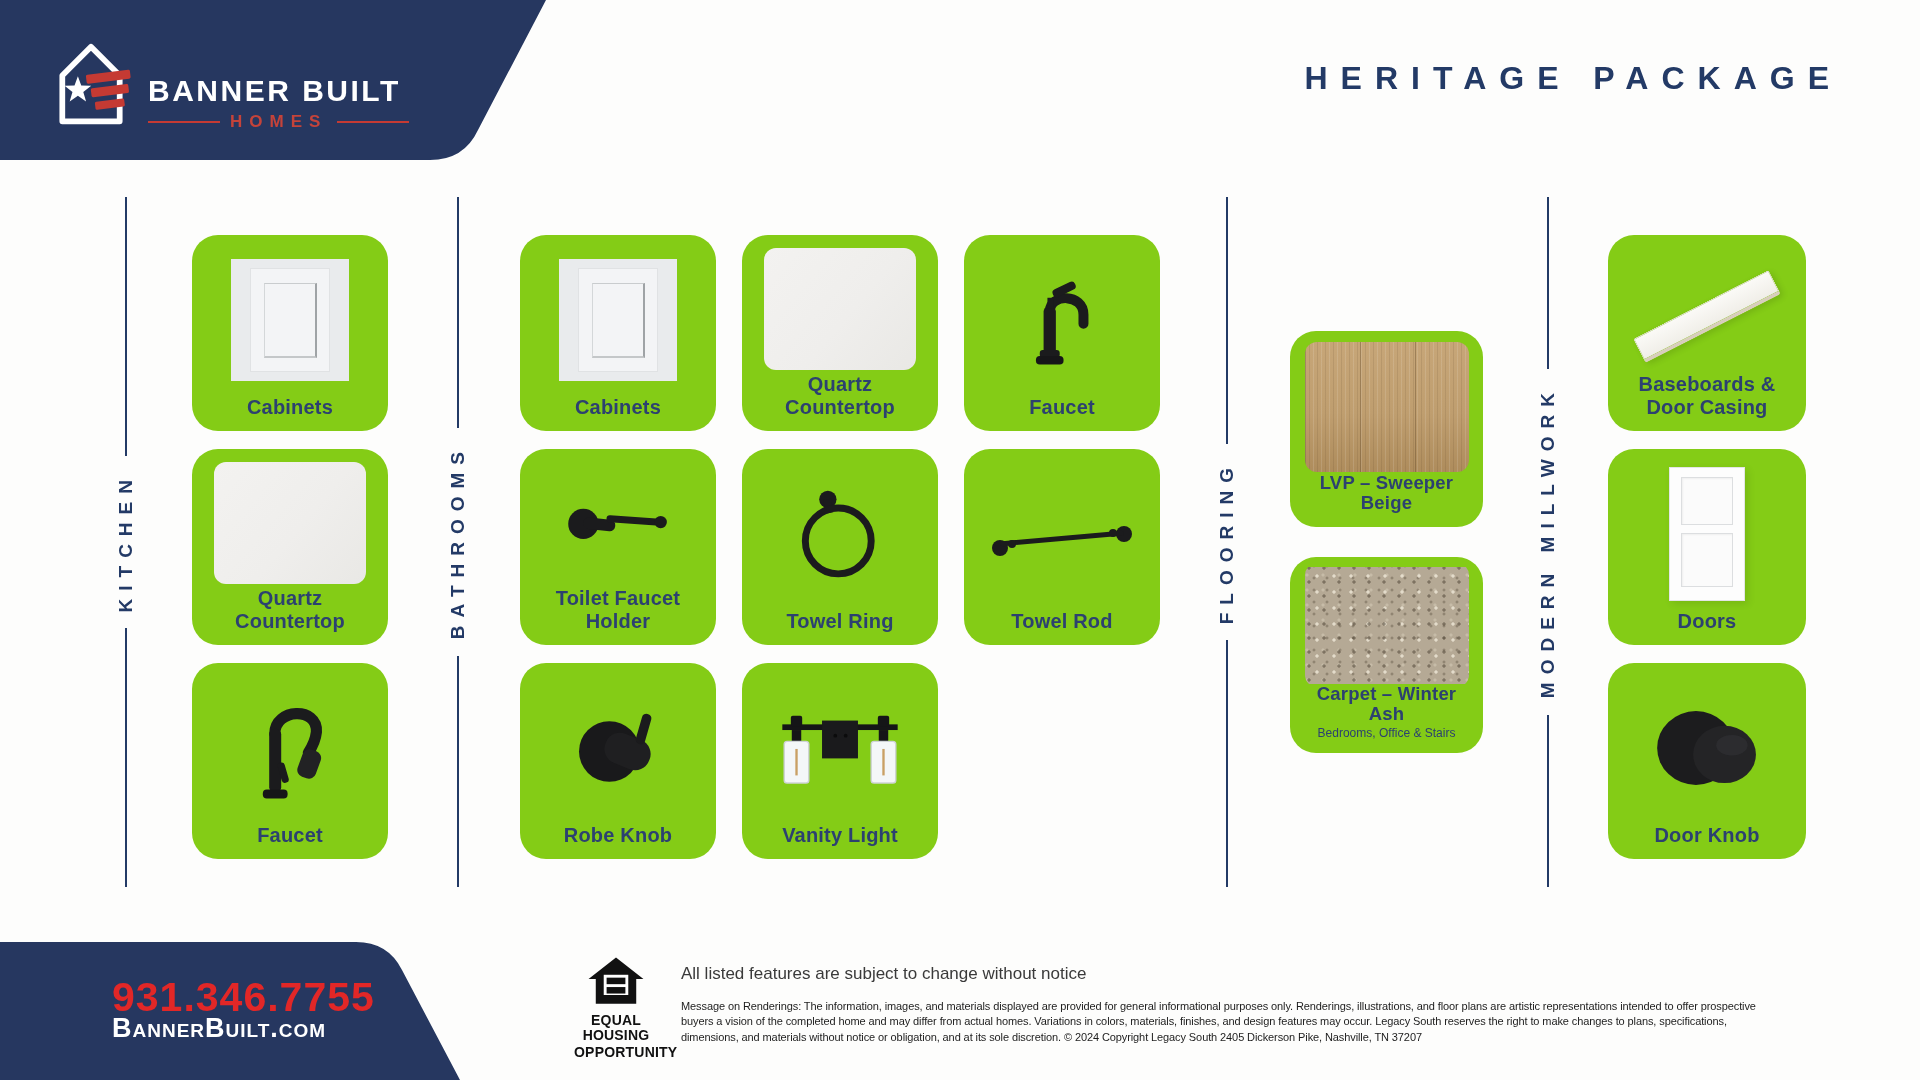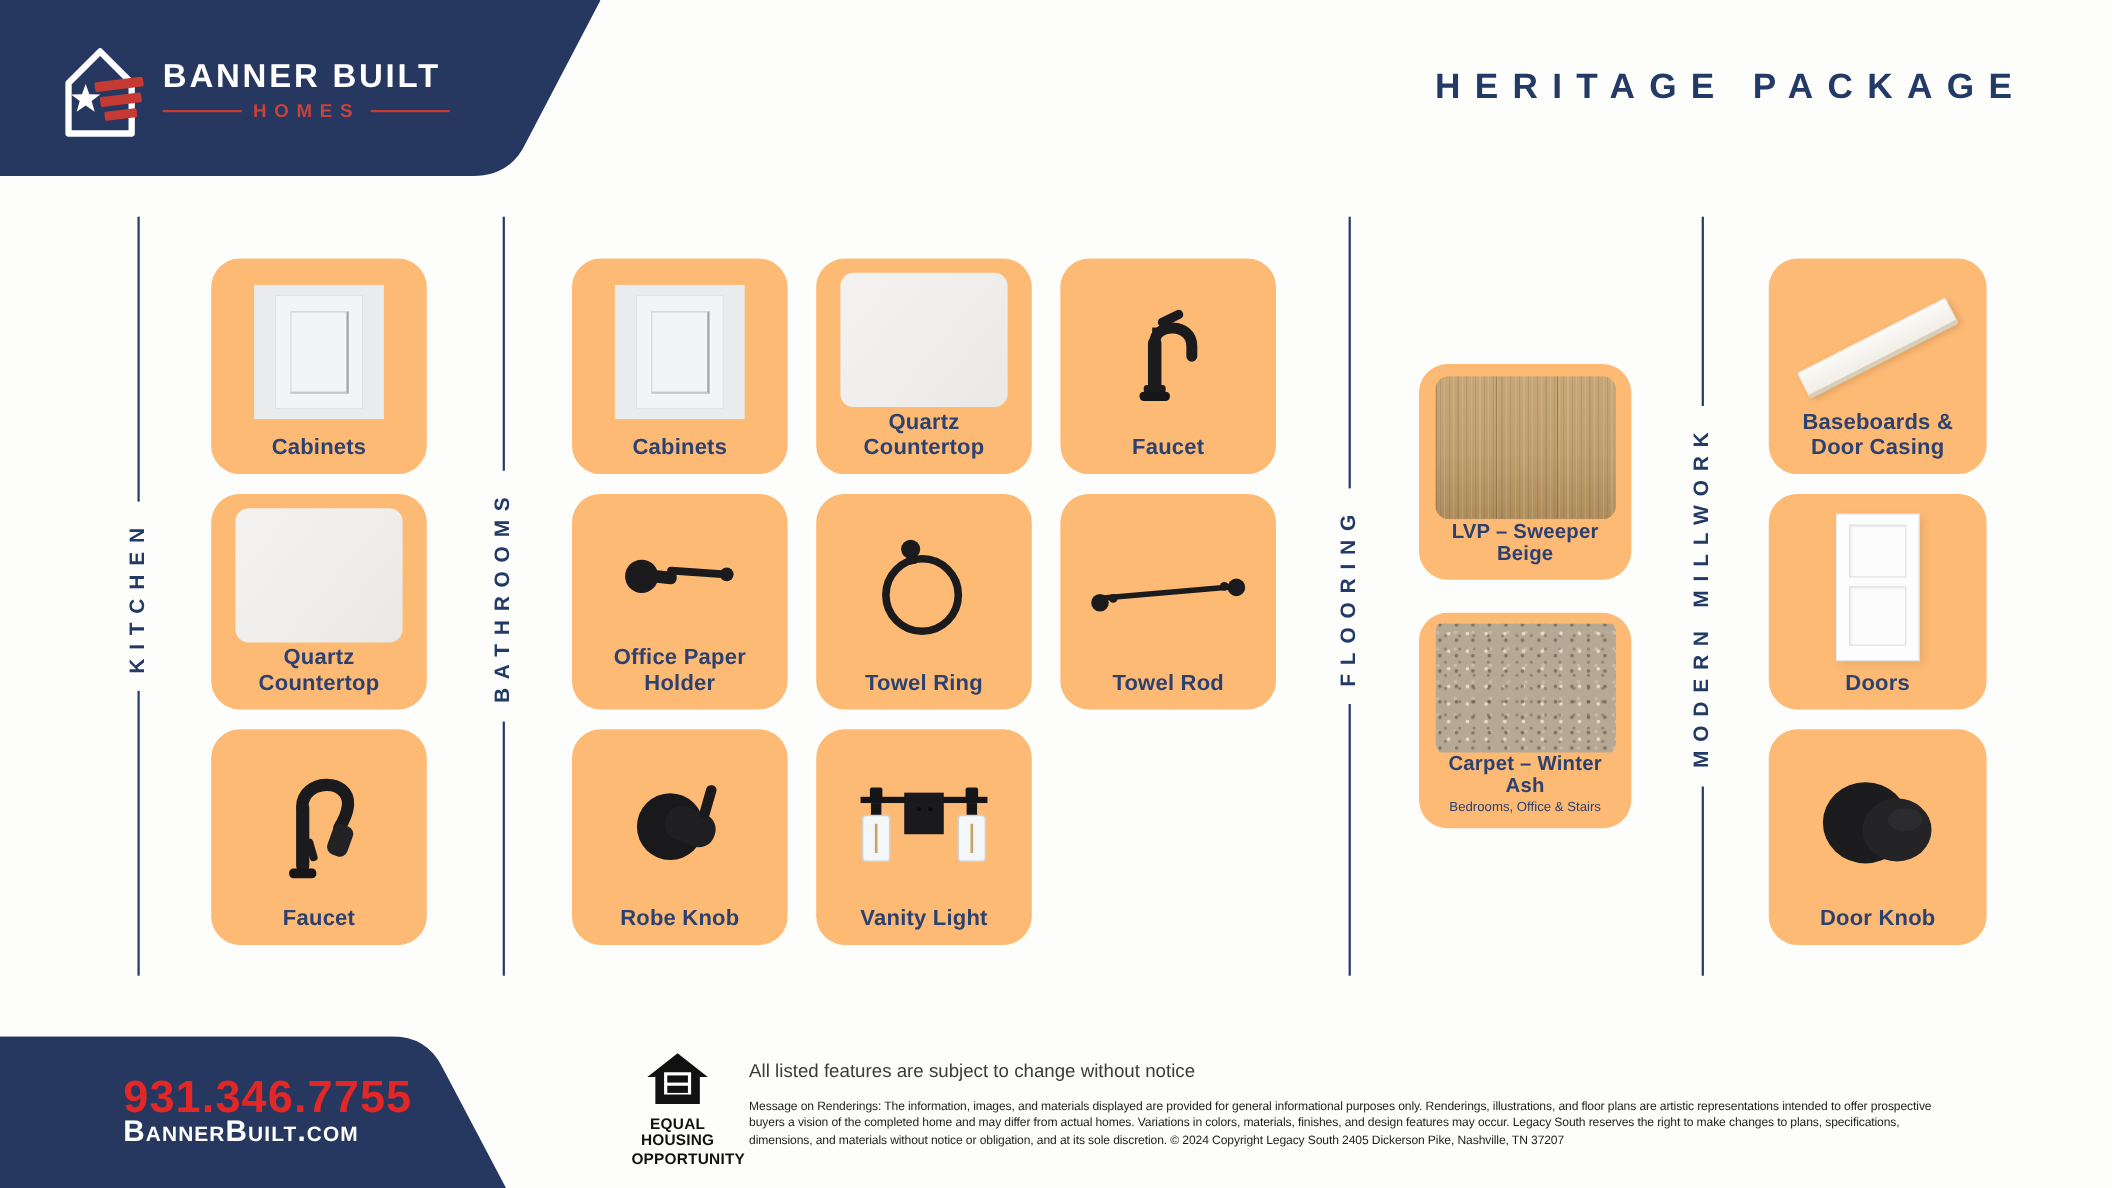--- a/index.html
+++ b/index.html
@@ -5,21 +5,21 @@
   html,body{margin:0;padding:0;}
   body{
     width:1920px;height:1080px;position:relative;overflow:hidden;
     background:#fdfdfc;font-family:"Liberation Sans",sans-serif;
   }
   
   .header-shape{
     position:absolute;left:0;top:0;width:546px;height:160px;background:#263760;
     clip-path:path('M0 0 H546 L478 130 Q464 160 430 160 H0 Z');
   }
-  .logo{position:absolute;left:50px;top:32px;display:flex;align-items:center;gap:16px;}
+  .logo{position:absolute;left:50px;top:32px;display:flex;align-items:flex-end;gap:16px;}
   .brand-text{display:flex;flex-direction:column;}
   .brand-line1{color:#ffffff;font-size:30px;font-weight:700;letter-spacing:2.5px;white-space:nowrap;}
   .brand-line2-row{display:flex;align-items:center;gap:10px;margin-top:4px;}
   .brand-rule{height:2.5px;width:72px;background:#c53a33;}
   .brand-line2{color:#c5433a;font-size:17px;font-weight:700;letter-spacing:7px;}
   .package-title{
     position:absolute;top:60px;right:78px;color:#233a66;font-size:32px;font-weight:700;
     letter-spacing:13px;white-space:nowrap;
   }
   
@@ -33,21 +33,21 @@
   #rail-bathrooms{left:443px;}
   #rail-flooring{left:1212px;}
   #rail-millwork{left:1533px;}
   
   .cards{position:absolute;display:grid;gap:18px 26px;}
   #kitchen-cards{left:192px;top:235px;grid-template-columns:196px;}
   #bath-cards{left:520px;top:235px;grid-template-columns:repeat(3,196px);}
   #flooring-cards{left:1290px;top:331px;grid-template-columns:193px;gap:30px;}
   #millwork-cards{left:1608px;top:235px;grid-template-columns:198px;}
   .card{
-    height:196px;background:#fdba74;border-radius:26px;box-sizing:border-box;
+    height:196px;background:#84cc16;border-radius:26px;box-sizing:border-box;
     display:flex;flex-direction:column;align-items:center;justify-content:flex-end;
     padding:10px 10px 13px 10px;
   }
   .card-art{flex:1;width:100%;display:flex;align-items:center;justify-content:center;overflow:hidden;}
   .card-label{
     font-size:20px;font-weight:700;color:#2c4170;text-align:center;line-height:1.12;letter-spacing:.2px;
   }
   .card-label.small{font-size:18.5px;}
   .card-sublabel{font-size:12px;font-weight:400;color:#2c4170;text-align:center;margin-top:1px;}
   
@@ -206,21 +206,21 @@
   </div>
   <div class="card">
     <div class="card-art">
       <svg width="120" height="80" viewBox="0 0 130 90">
         <circle cx="26" cy="46" r="17" fill="#1b1b1d"></circle>
         <rect x="26" y="40" width="36" height="13" rx="6" fill="#1b1b1d" transform="rotate(6 44 46)"></rect>
         <rect x="52" y="38" width="60" height="8" rx="4" fill="#1b1b1d" transform="rotate(4 82 42)"></rect>
         <circle cx="113" cy="44" r="7" fill="#1b1b1d"></circle>
       </svg>
     </div>
-    <div class="card-label">Office Paper Holder</div>
+    <div class="card-label">Toilet Faucet Holder</div>
   </div>
   <div class="card">
     <div class="card-art">
       <svg width="104" height="110" viewBox="0 0 120 120">
         <circle cx="46" cy="20" r="10" fill="#1b1b1d"></circle>
         <rect x="42" y="20" width="9" height="16" fill="#1b1b1d" transform="rotate(-10 46 28)"></rect>
         <circle cx="58" cy="68" r="38" fill="none" stroke="#1b1b1d" stroke-width="8"></circle>
       </svg>
     </div>
     <div class="card-label">Towel Ring</div>

